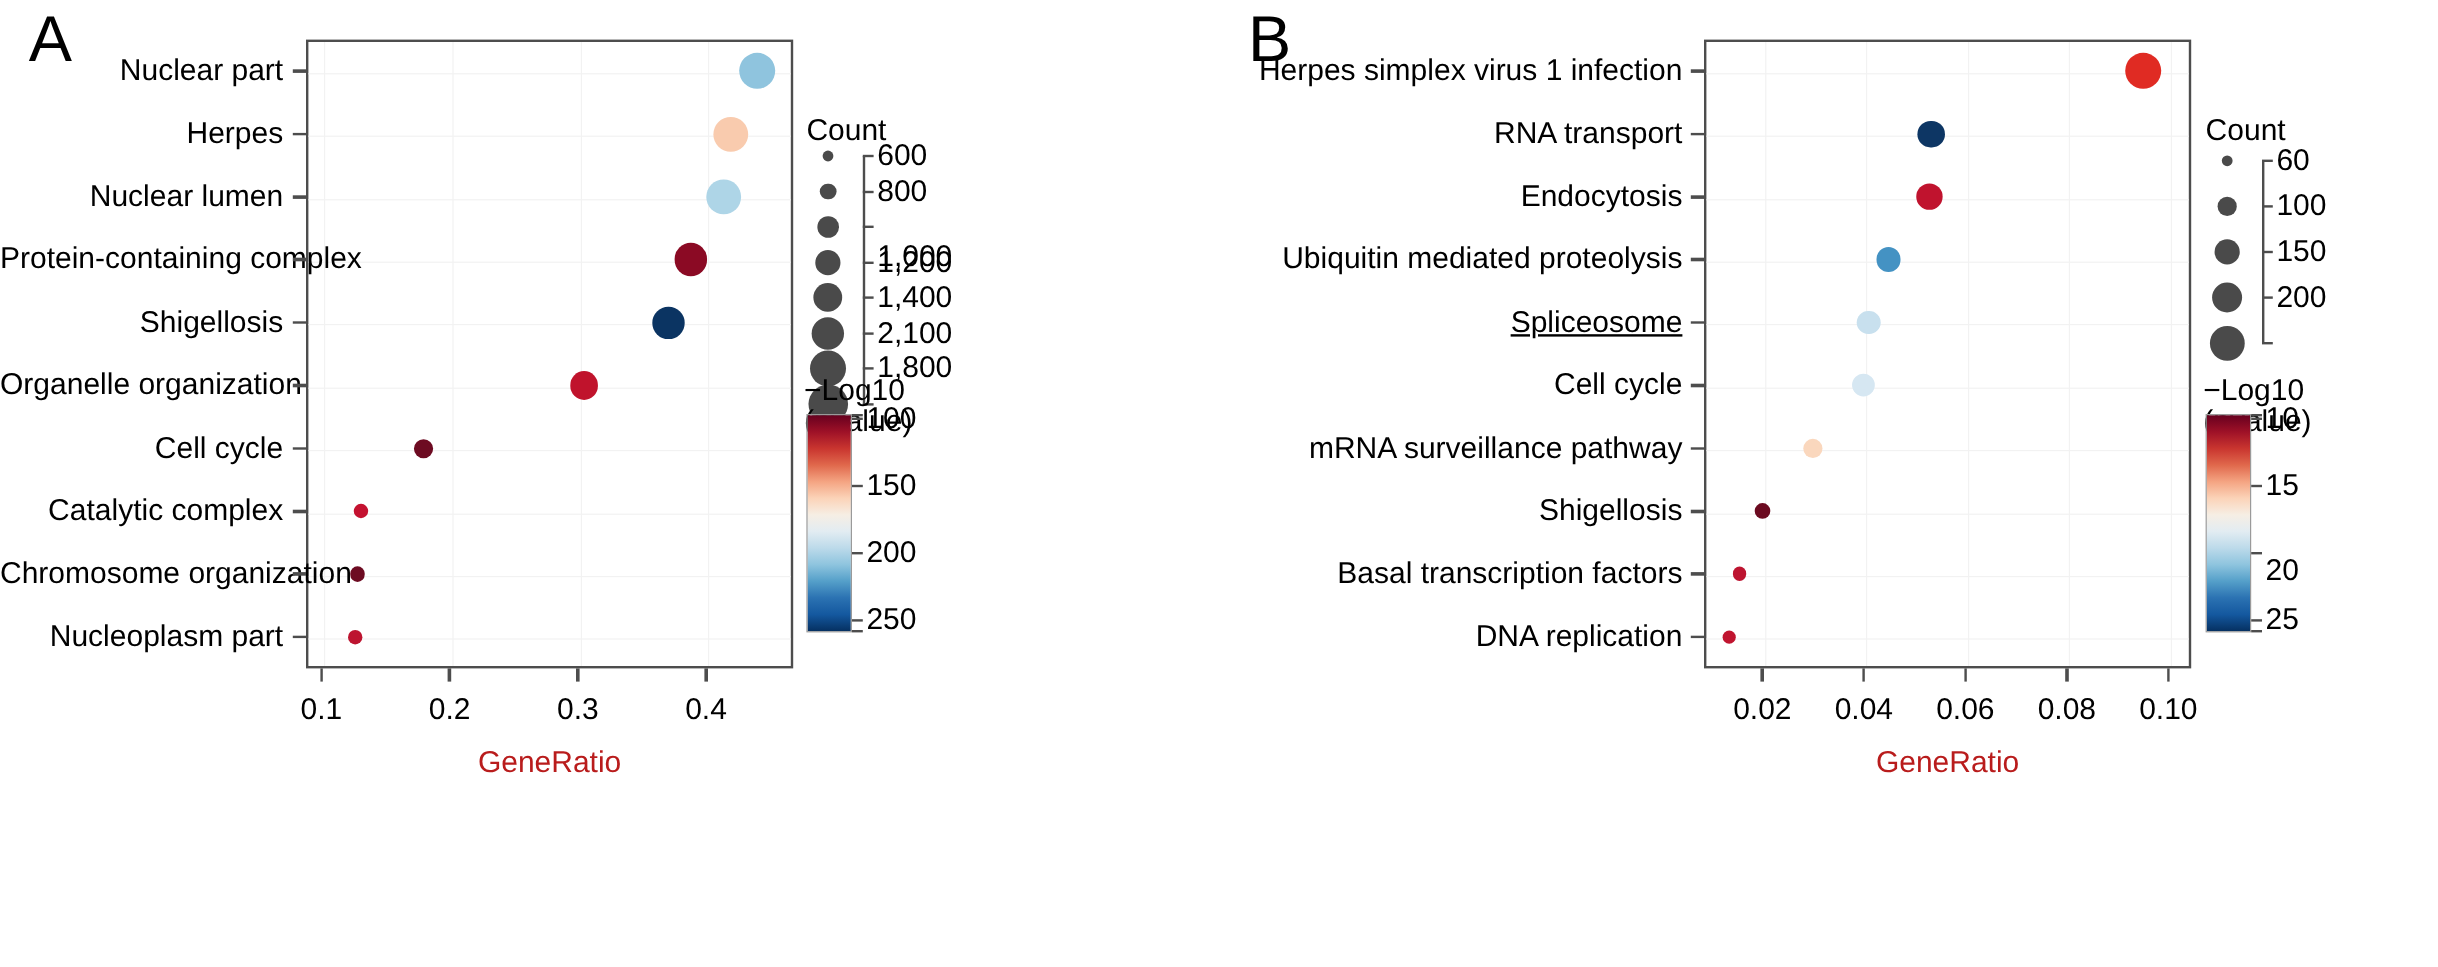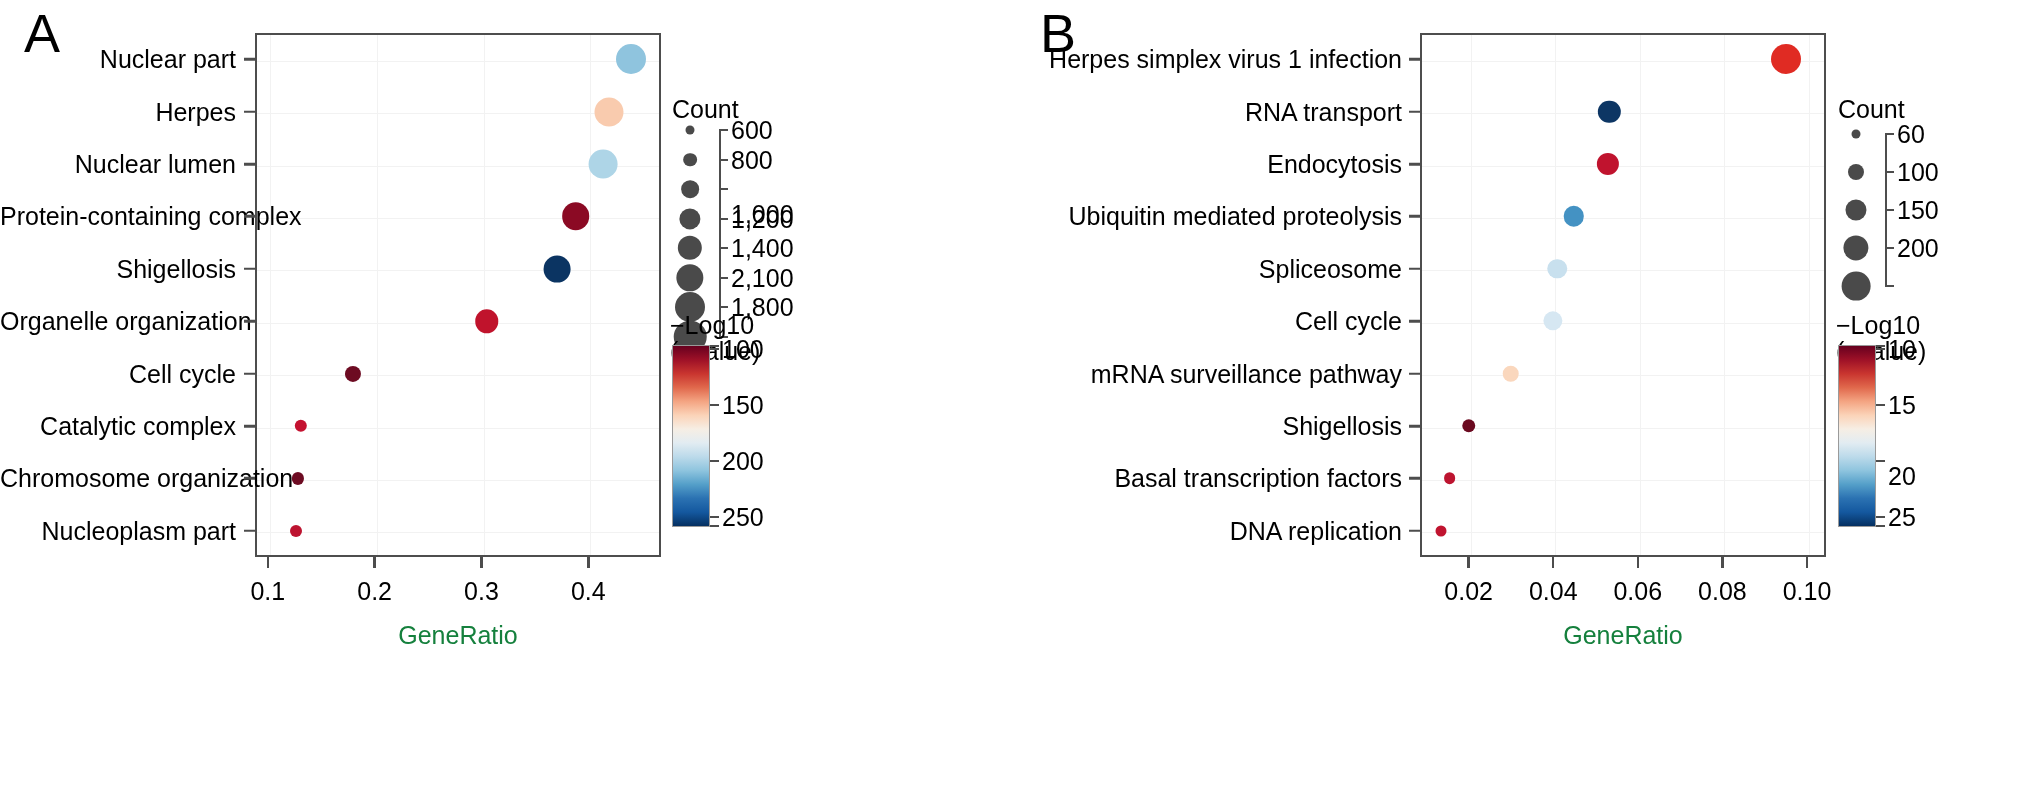--- a/index.html
+++ b/index.html
@@ -71,21 +71,21 @@
     transform:translateX(-50%);
     white-space:nowrap;
     color:#000;
   }
   .axis-title{
     position:absolute;
     font-size:25px;
     line-height:1;
     transform:translateX(-50%);
     white-space:nowrap;
-    color:#15803d;
+    color:#b91c1c;
   }
 
   
   .legend-title{
     position:absolute;
     font-size:25px;
     line-height:1.05;
     white-space:nowrap;
     color:#000;
   }
@@ -274,21 +274,21 @@
         <div class="grid-v" style="left: 133.219px;"></div>
         <div class="grid-v" style="left: 217.802px;"></div>
         <div class="grid-v" style="left: 302.385px;"></div>
         <div class="grid-v" style="left: 386.969px;"></div>
       </div>
     <div id="b-ylabels">
         <div class="ylabel" style="right: auto; top: 59.2px; left: 0px; width: 386px;">Herpes simplex virus 1 infection</div>
         <div class="ylabel" style="right: auto; top: 111.6px; left: 0px; width: 386px;">RNA transport</div>
         <div class="ylabel" style="right: auto; top: 164px; left: 0px; width: 386px;">Endocytosis</div>
         <div class="ylabel" style="right: auto; top: 216.4px; left: 0px; width: 386px;">Ubiquitin mediated proteolysis</div>
-        <div class="ylabel" style="right: auto; top: 268.8px; left: 0px; width: 386px;">Spliceosome</div>
+        <div class="ylabel" style="right: auto; top: 268.8px; left: 0px; width: 386px; text-decoration: underline;">Spliceosome</div>
         <div class="ylabel" style="right: auto; top: 321.2px; left: 0px; width: 386px;">Cell cycle</div>
         <div class="ylabel" style="right: auto; top: 373.6px; left: 0px; width: 386px;">mRNA surveillance pathway</div>
         <div class="ylabel" style="right: auto; top: 426px; left: 0px; width: 386px;">Shigellosis</div>
         <div class="ylabel" style="right: auto; top: 478.4px; left: 0px; width: 386px;">Basal transcription factors</div>
         <div class="ylabel" style="right: auto; top: 530.8px; left: 0px; width: 386px;">DNA replication</div>
       </div>
     <div id="b-yticks">
         <div class="ytick" style="left: 393px; top: 59.2px;"></div>
         <div class="ytick" style="left: 393px; top: 111.6px;"></div>
         <div class="ytick" style="left: 393px; top: 164px;"></div>

